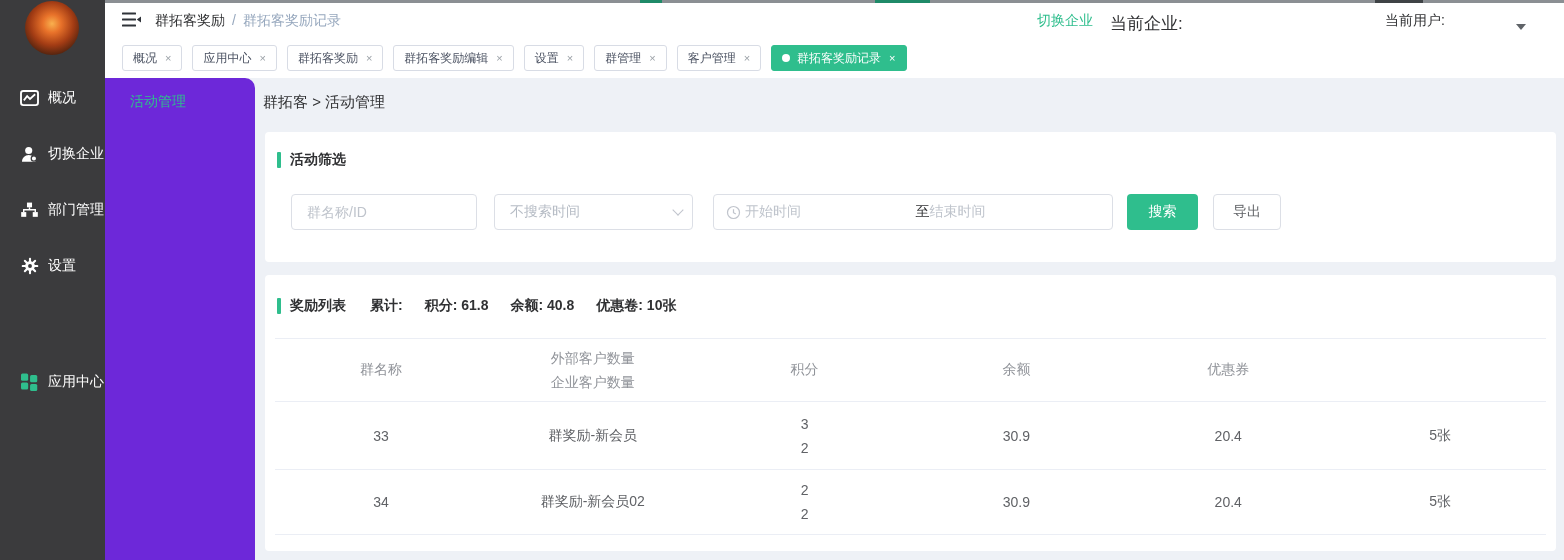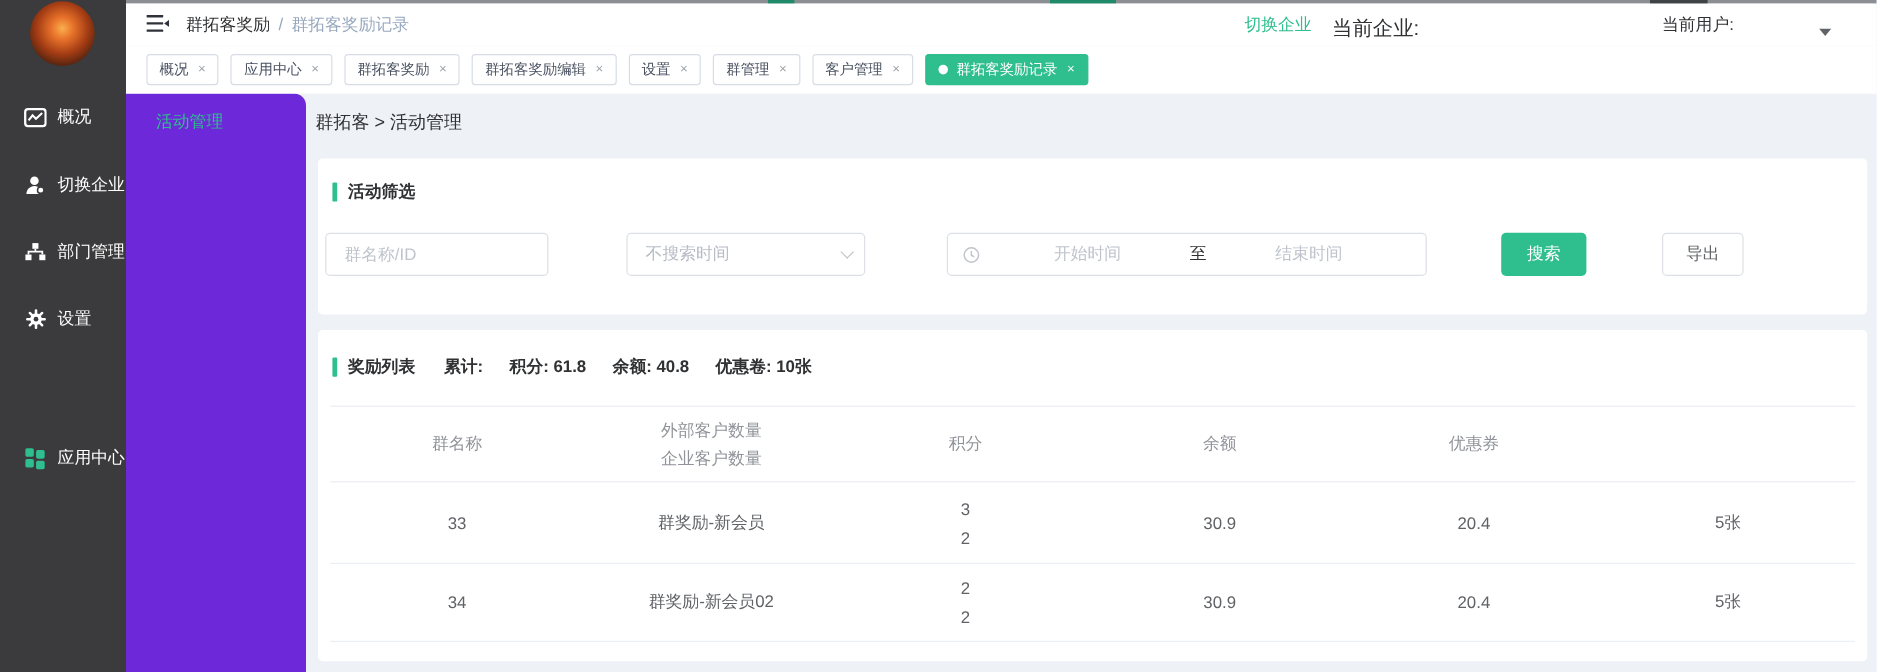--- a/index.html
+++ b/index.html
@@ -58,32 +58,32 @@
   .card.filter { top:54px; height:130px; }
   .card.rewards { top:197px; height:276px; }
 
   .sec { position:absolute; left:12px; top:19px; display:flex; align-items:center; }
   .card.rewards .sec { top:22px; }
   .bar { width:4px; height:16px; border-radius:1px; background:#2fbe8d; margin-right:9px; }
   .sec-title { font-size:14px; font-weight:bold; color:#303133; }
   .sum-label { margin-left:24px; font-size:14px; font-weight:bold; color:#303133; }
   .sum-item { margin-left:22px; font-size:14px; font-weight:bold; color:#303133; }
 
-  .filter-row { position:absolute; left:6px; top:62px; display:flex; align-items:center;gap:48px; }
+  .filter-row { position:absolute; left:26px; top:62px; display:flex; align-items:center; }
   .inp { width:186px; height:36px; border:1px solid #dcdfe6; border-radius:4px; padding:0 15px; font-size:14px; color:#606266; outline:none;
          font-family:"Liberation Sans","DejaVu Sans",sans-serif; }
   .inp::placeholder { color:#bfc4cc; }
   .select { width:199px; height:36px; margin-left:17px; border:1px solid #dcdfe6; border-radius:4px; background:#fff;
             display:flex; align-items:center; justify-content:space-between; padding:0 10px 0 15px; cursor:pointer; }
   .select-value { font-size:14px; color:#b6bcc5; }
   .chev { width:8px; height:8px; border-right:1.5px solid #c0c4cc; border-bottom:1.5px solid #c0c4cc; transform:rotate(45deg); margin-top:-4px; }
   .daterange { width:400px; height:36px; margin-left:20px; border:1px solid #dcdfe6; border-radius:4px; background:#fff;
                display:flex; align-items:center; padding:0 12px; cursor:pointer; }
   .clock { line-height:0; margin-right:4px; }
-  .d-start, .d-end { flex:1; text-align:center; font-size:14px; color:#bfc4cc; }
+  .d-start, .d-end { flex:1; text-align:left; font-size:14px; color:#bfc4cc; }
   .d-sep { font-size:14px; color:#303133; }
   .btn { height:36px; border:none; border-radius:4px; font-size:14px; cursor:pointer; display:flex; align-items:center; justify-content:center;
          font-family:Liberation Serif, serif; }
   .btn.search { width:71px; margin-left:14px; background:#2fbe8d; color:#fff; }
   .btn.export { width:68px; margin-left:15px; background:#fff; border:1px solid #dcdfe6; color:#606266; }
 
   .table { position:absolute; left:10px; right:10px; top:63px; }
   .thead { display:grid; grid-template-columns:repeat(6,1fr); align-items:center; height:64px; text-align:center;
            color:#909399; font-size:14px; border-top:1px solid #ebeef5; border-bottom:1px solid #ebeef5; }
   .th2 span { display:block; line-height:24px; }

